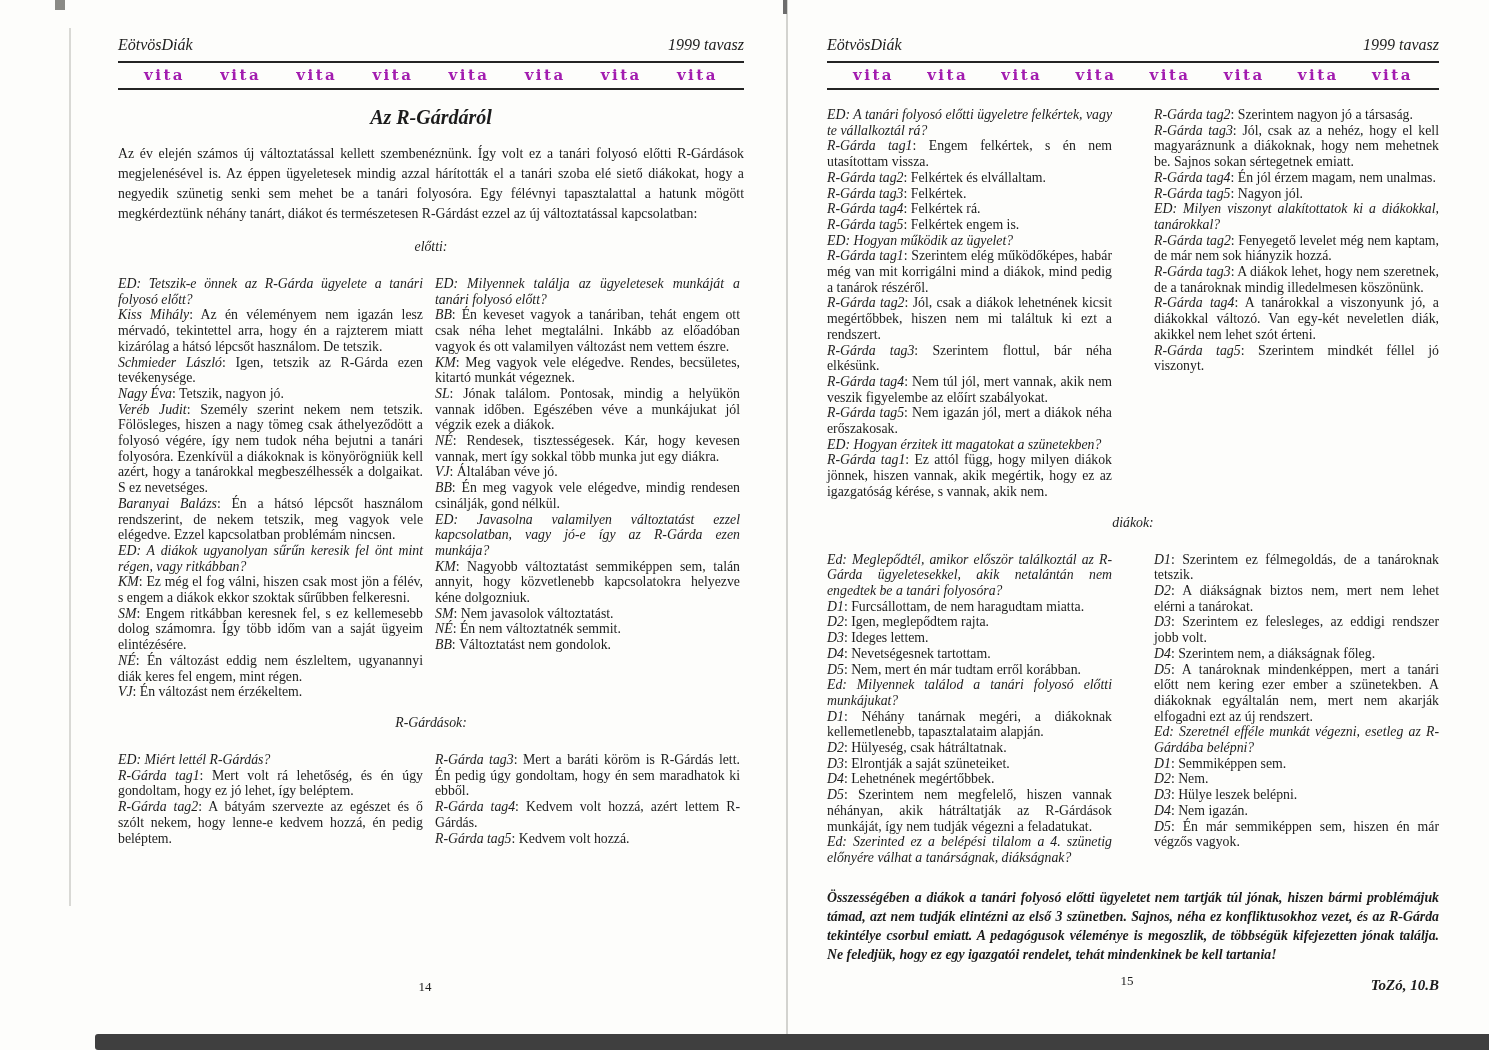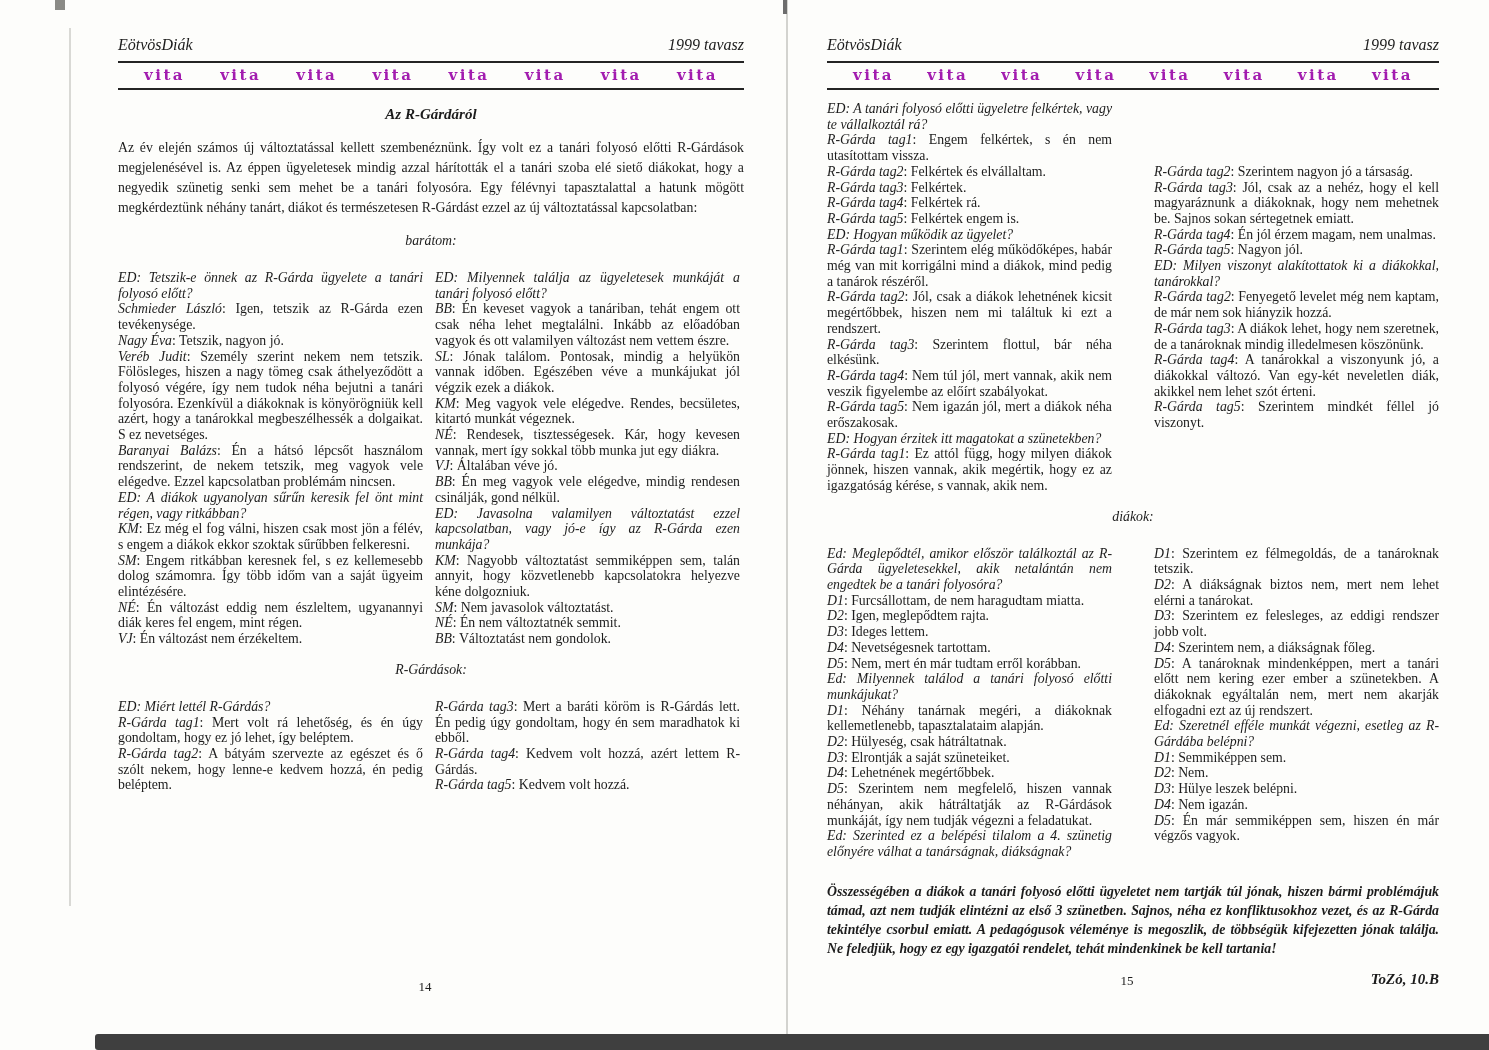--- a/index.html
+++ b/index.html
@@ -16,30 +16,30 @@
   .page-right{left:827px;width:612px;height:990px;}
 
   .page-header{display:flex;justify-content:space-between;align-items:baseline;
     font-weight:normal;font-style:italic;font-size:16px;}
   .banner{border-top:2.2px solid #242424;border-bottom:2.2px solid #242424;
     margin-top:7px;padding:3px 26px 4px;display:flex;justify-content:space-between;}
   .vita-word{font-family:"DejaVu Serif",serif;font-weight:bold;font-size:15px;
     letter-spacing:2.5px;color:#a21caf;}
 
   .article-title{text-align:center;font-weight:bold;font-style:italic;
-    font-size:15px;margin:16px 0 0;}
+    font-size:20px;margin:16px 0 0;}
   .intro{margin:15px 0 0;font-size:13.8px;line-height:20px;text-align:justify;}
   .section-heading{text-align:center;font-style:italic;font-size:13.8px;margin:15px 0 0;}
 
   .cols{display:flex;margin-top:21px;}
   .page-left .cols{gap:12px;}
   .page-left .col{width:305px;}
   .page-right .cols{gap:42px;}
   .page-right .col{width:285px;}
-  .page-right .cols.first{margin-top:11px;align-items:center;}
+  .page-right .cols.first{margin-top:17px;}
 
   p.qa{margin:0;font-size:13.8px;line-height:15.7px;text-align:justify;}
   p.question{font-style:italic;}
   p.answer .speaker{font-style:italic;}
 
   .closing{font-style:italic;font-weight:bold;font-size:13.8px;line-height:19px;
     text-align:justify;margin:22px 0 0;}
   .signature{text-align:right;font-weight:bold;font-style:italic;font-size:15px;margin-top:13px;}
   .pageno{position:absolute;left:0;right:12px;text-align:center;font-size:13px;}
   .page-left .pageno{top:943px;}
@@ -72,40 +72,41 @@
       <span class="vita-word">vita</span>
       <span class="vita-word">vita</span>
       <span class="vita-word">vita</span>
       <span class="vita-word">vita</span>
       <span class="vita-word">vita</span>
       <span class="vita-word">vita</span>
     </div>
 
   <h1 class="article-title">Az R-Gárdáról</h1>
   <p class="intro">Az év elején számos új változtatással kellett szembenéznünk. Így volt ez a tanári folyosó előtti R-Gárdások megjelenésével is. Az éppen ügyeletesek mindig azzal hárították el a tanári szoba elé siető diákokat, hogy a negyedik szünetig senki sem mehet be a tanári folyosóra. Egy félévnyi tapasztalattal a hatunk mögött megkérdeztünk néhány tanárt, diákot és természetesen R-Gárdást ezzel az új változtatással kapcsolatban:</p>
-  <div class="section-heading">barátom:</div>
+  <div class="section-heading">előtti:</div>
 
   <div class="cols">
     <div class="col">
         <p class="qa question"><span class="speaker">ED</span>: Tetszik-e önnek az R-Gárda ügyelete a tanári folyosó előtt?</p>
+        <p class="qa answer"><span class="speaker">Kiss Mihály</span>: Az én véleményem nem igazán lesz mérvadó, tekintettel arra, hogy én a rajzterem miatt kizárólag a hátsó lépcsőt használom. De tetszik.</p>
         <p class="qa answer"><span class="speaker">Schmieder László</span>: Igen, tetszik az R-Gárda ezen tevékenysége.</p>
         <p class="qa answer"><span class="speaker">Nagy Éva</span>: Tetszik, nagyon jó.</p>
         <p class="qa answer"><span class="speaker">Veréb Judit</span>: Személy szerint nekem nem tetszik. Fölösleges, hiszen a nagy tömeg csak áthelyeződött a folyosó végére, így nem tudok néha bejutni a tanári folyosóra. Ezenkívül a diákoknak is könyörögniük kell azért, hogy a tanárokkal megbeszélhessék a dolgaikat. S ez nevetséges.</p>
         <p class="qa answer"><span class="speaker">Baranyai Balázs</span>: Én a hátsó lépcsőt használom rendszerint, de nekem tetszik, meg vagyok vele elégedve. Ezzel kapcsolatban problémám nincsen.</p>
         <p class="qa question"><span class="speaker">ED</span>: A diákok ugyanolyan sűrűn keresik fel önt mint régen, vagy ritkábban?</p>
         <p class="qa answer"><span class="speaker">KM</span>: Ez még el fog válni, hiszen csak most jön a félév, s engem a diákok ekkor szoktak sűrűbben felkeresni.</p>
         <p class="qa answer"><span class="speaker">SM</span>: Engem ritkábban keresnek fel, s ez kellemesebb dolog számomra. Így több időm van a saját ügyeim elintézésére.</p>
         <p class="qa answer"><span class="speaker">NÉ</span>: Én változást eddig nem észleltem, ugyanannyi diák keres fel engem, mint régen.</p>
         <p class="qa answer"><span class="speaker">VJ</span>: Én változást nem érzékeltem.</p>
       </div>
     <div class="col">
         <p class="qa question"><span class="speaker">ED</span>: Milyennek találja az ügyeletesek munkáját a tanári folyosó előtt?</p>
         <p class="qa answer"><span class="speaker">BB</span>: Én keveset vagyok a tanáriban, tehát engem ott csak néha lehet megtalálni. Inkább az előadóban vagyok és ott valamilyen változást nem vettem észre.</p>
+        <p class="qa answer"><span class="speaker">KM</span>: Meg vagyok vele elégedve. Rendes, becsületes, kitartó munkát végeznek.</p>
         <p class="qa answer"><span class="speaker">SL</span>: Jónak találom. Pontosak, mindig a helyükön vannak időben. Egészében véve a munkájukat jól végzik ezek a diákok.</p>
-        <p class="qa answer"><span class="speaker">KM</span>: Meg vagyok vele elégedve. Rendes, becsületes, kitartó munkát végeznek.</p>
         <p class="qa answer"><span class="speaker">NÉ</span>: Rendesek, tisztességesek. Kár, hogy kevesen vannak, mert így sokkal több munka jut egy diákra.</p>
         <p class="qa answer"><span class="speaker">VJ</span>: Általában véve jó.</p>
         <p class="qa answer"><span class="speaker">BB</span>: Én meg vagyok vele elégedve, mindig rendesen csinálják, gond nélkül.</p>
         <p class="qa question"><span class="speaker">ED</span>: Javasolna valamilyen változtatást ezzel kapcsolatban, vagy jó-e így az R-Gárda ezen munkája?</p>
         <p class="qa answer"><span class="speaker">KM</span>: Nagyobb változtatást semmiképpen sem, talán annyit, hogy közvetlenebb kapcsolatokra helyezve kéne dolgozniuk.</p>
         <p class="qa answer"><span class="speaker">SM</span>: Nem javasolok változtatást.</p>
         <p class="qa answer"><span class="speaker">NÉ</span>: Én nem változtatnék semmit.</p>
         <p class="qa answer"><span class="speaker">BB</span>: Változtatást nem gondolok.</p>
       </div>
   </div>

